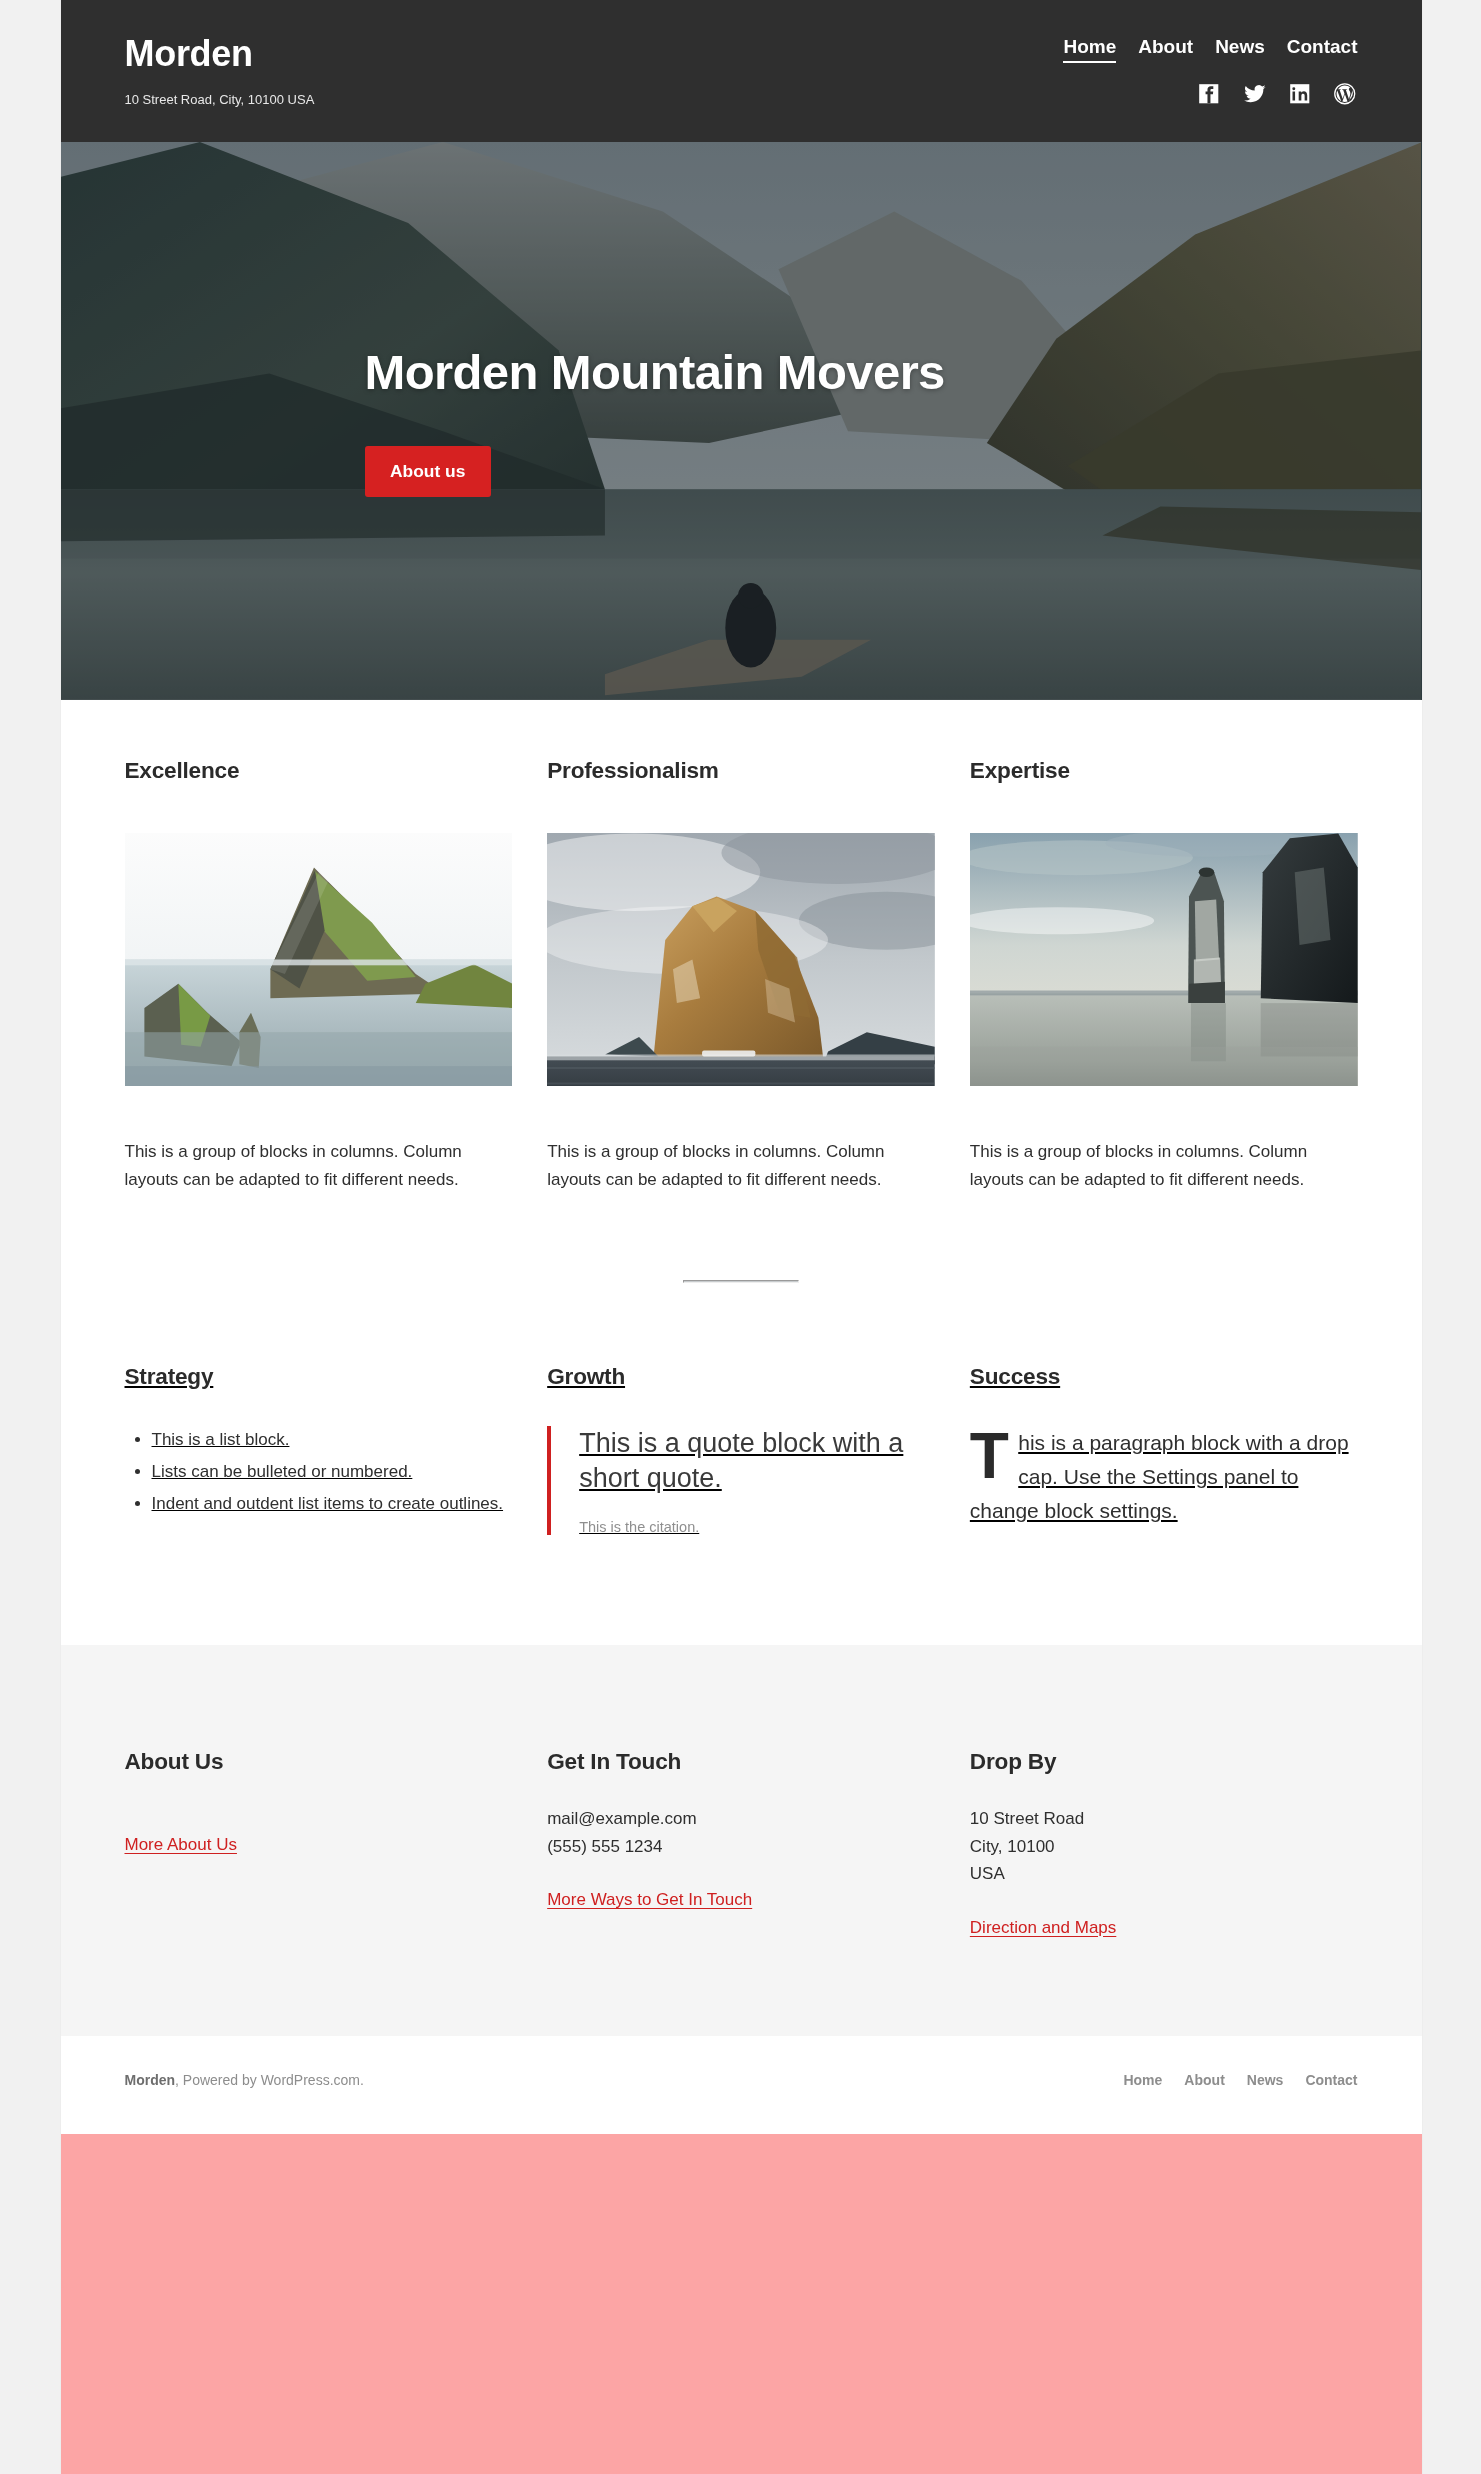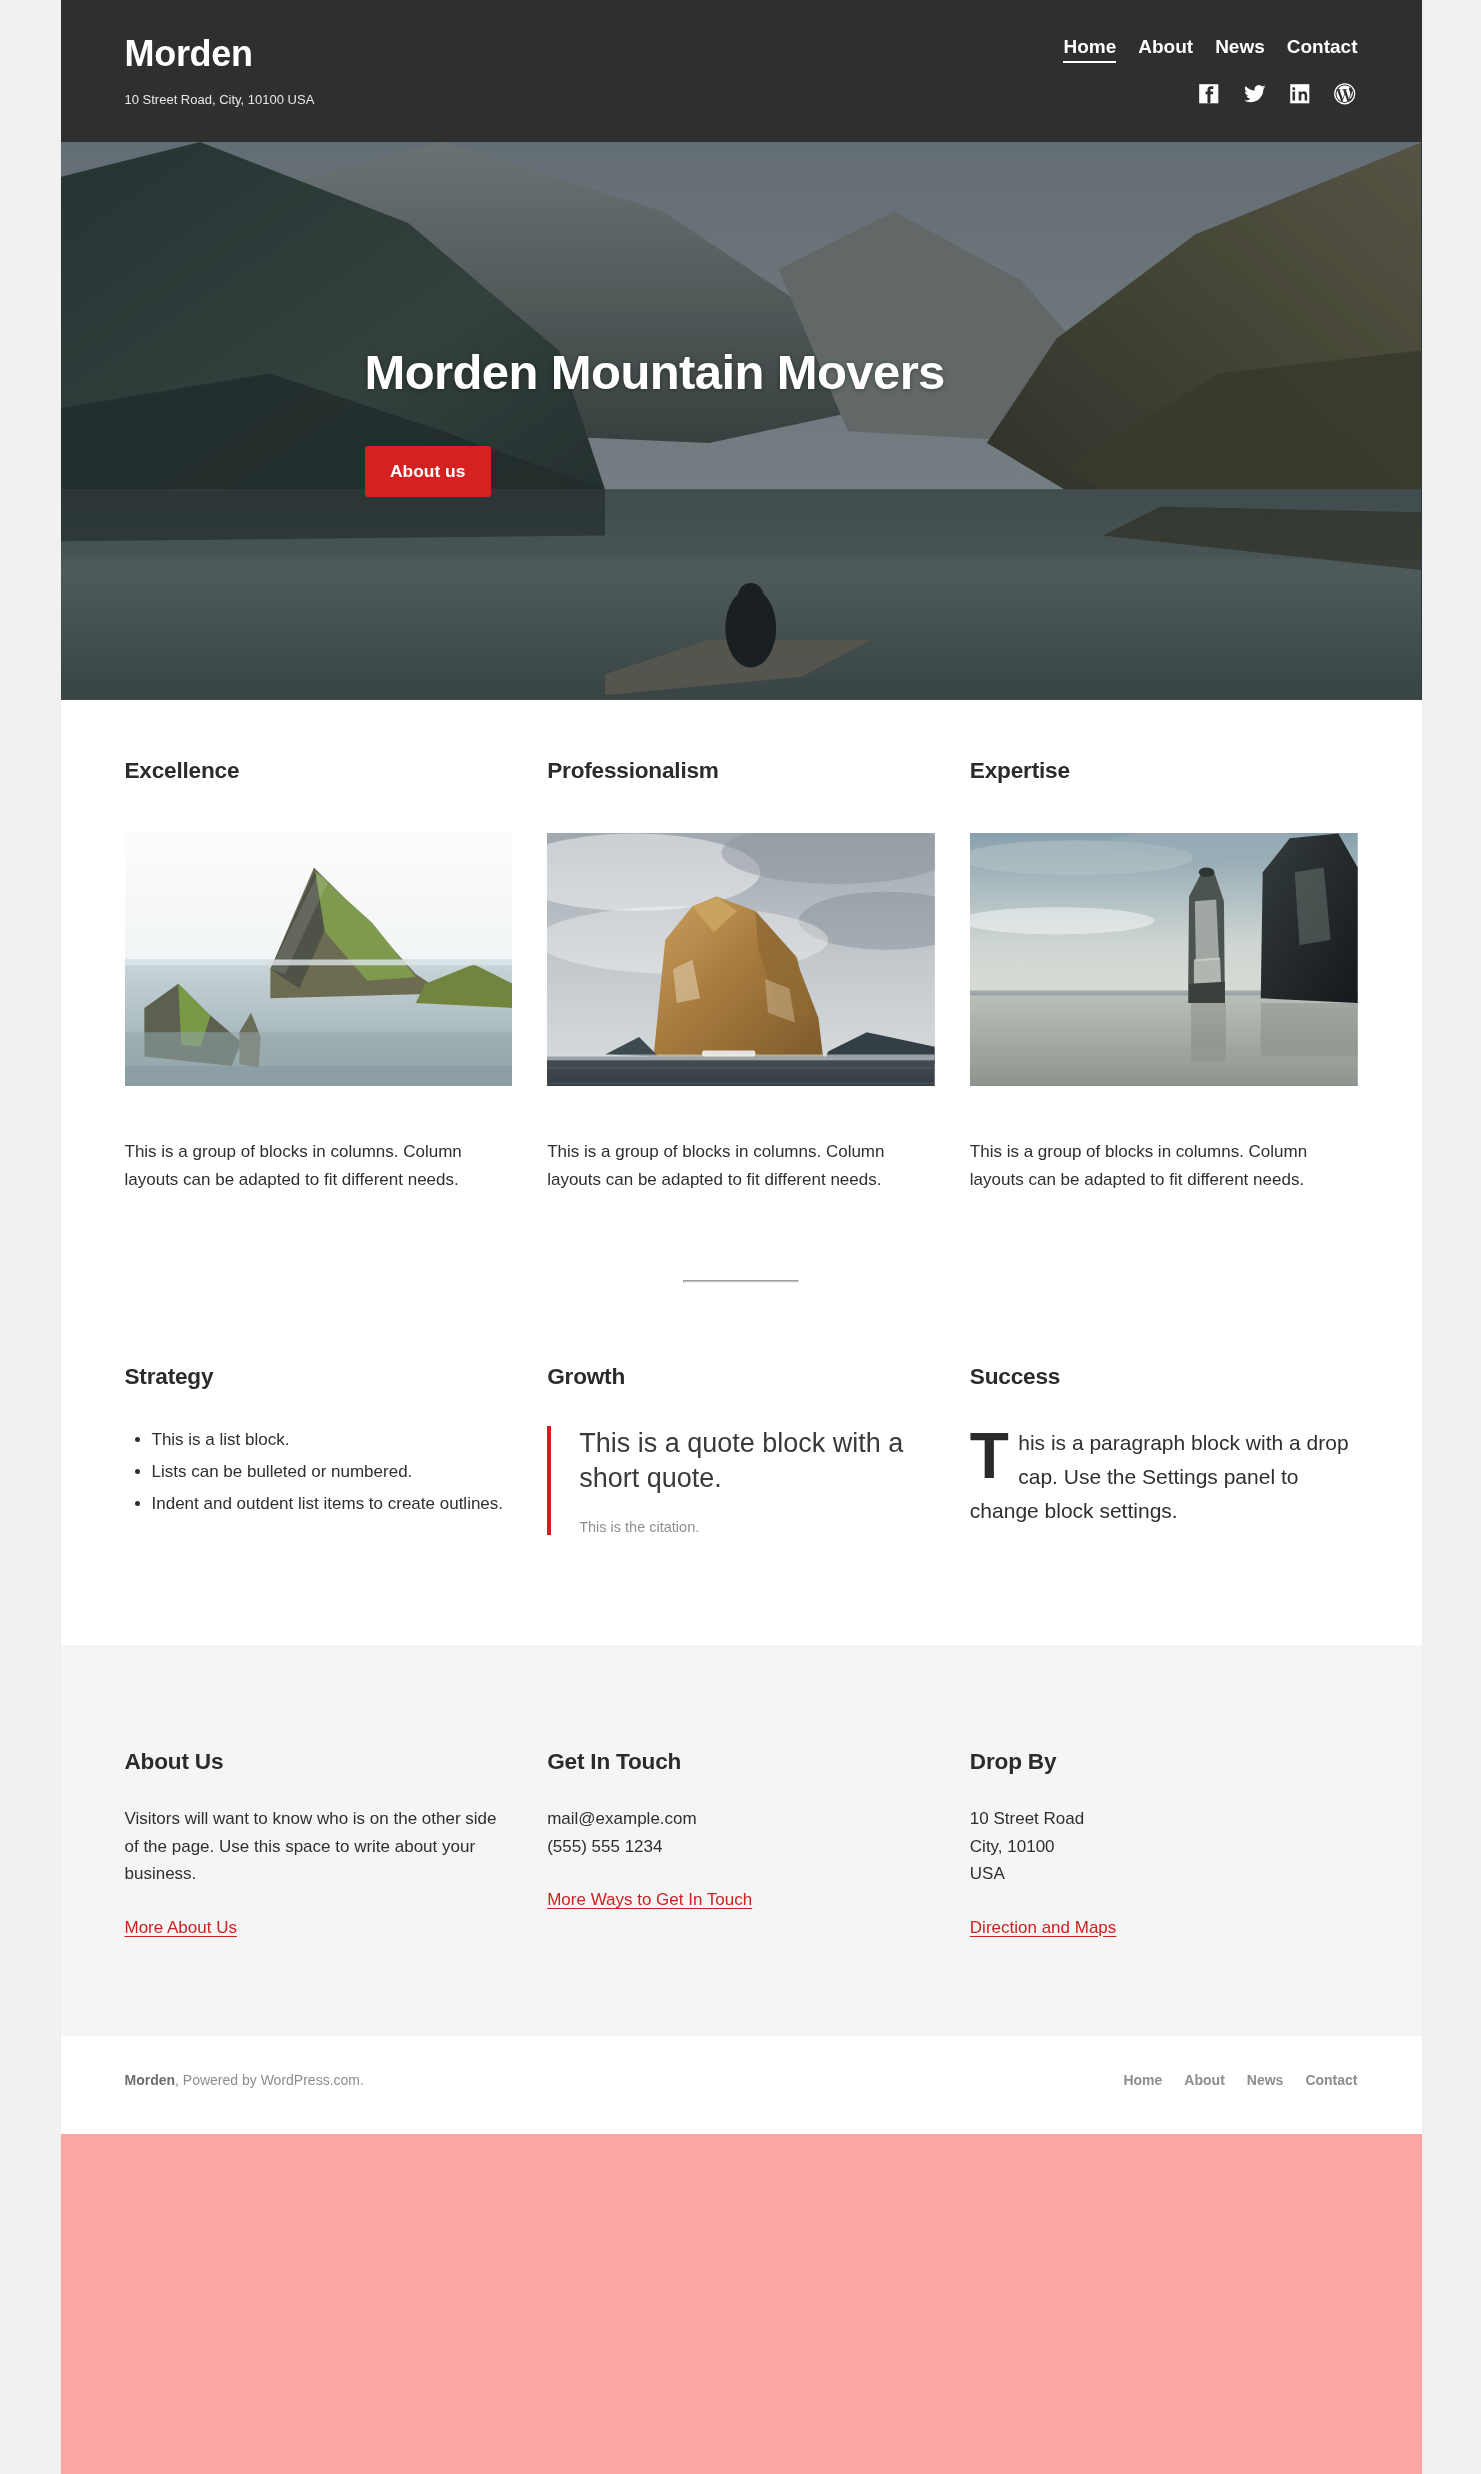--- a/index.html
+++ b/index.html
@@ -133,21 +133,21 @@
   .col-body {
     margin-top: 52px;
     font-size: 17px;
     line-height: 1.62;
     color: #2f2f2f;
   }
 
   .sep-wrap { display: flex; justify-content: center; margin: 87px 0 81px 0; }
   .sep { width: 116px; height: 2.9px; background: #c7cbcd; border-radius: 0.6px; }
 
-  .cols3b { display: flex; gap: 35px; padding-bottom: 110px; }
+  .cols3b { display: flex; gap: 35px; padding-bottom: 110px; text-decoration: underline; }
   .col-heading2 {
     font-size: 22.6px;
     font-weight: 700;
     color: #2b2b2b;
     letter-spacing: -0.2px;
     margin-bottom: 36px;
   }
   .list-block { list-style: disc; padding-left: 27px; }
   .list-block li {
     font-size: 17px;
@@ -472,21 +472,20 @@
       </div>
 
     </div>
   </main>
 
   <footer class="site-footer">
     <div class="foot-cols">
 
       <div class="col">
         <h2 class="foot-h">About Us</h2>
-        <p class="foot-p">Visitors will want to know who is on the other side of the page. Use this space to write about your business.</p>
         <a href="#" class="foot-link">More About Us</a>
       </div>
 
       <div class="col">
         <h2 class="foot-h">Get In Touch</h2>
         <p class="foot-line">mail@example.com</p>
         <p class="foot-line">(555) 555 1234</p>
         <a href="#" class="foot-link">More Ways to Get In Touch</a>
       </div>
 

